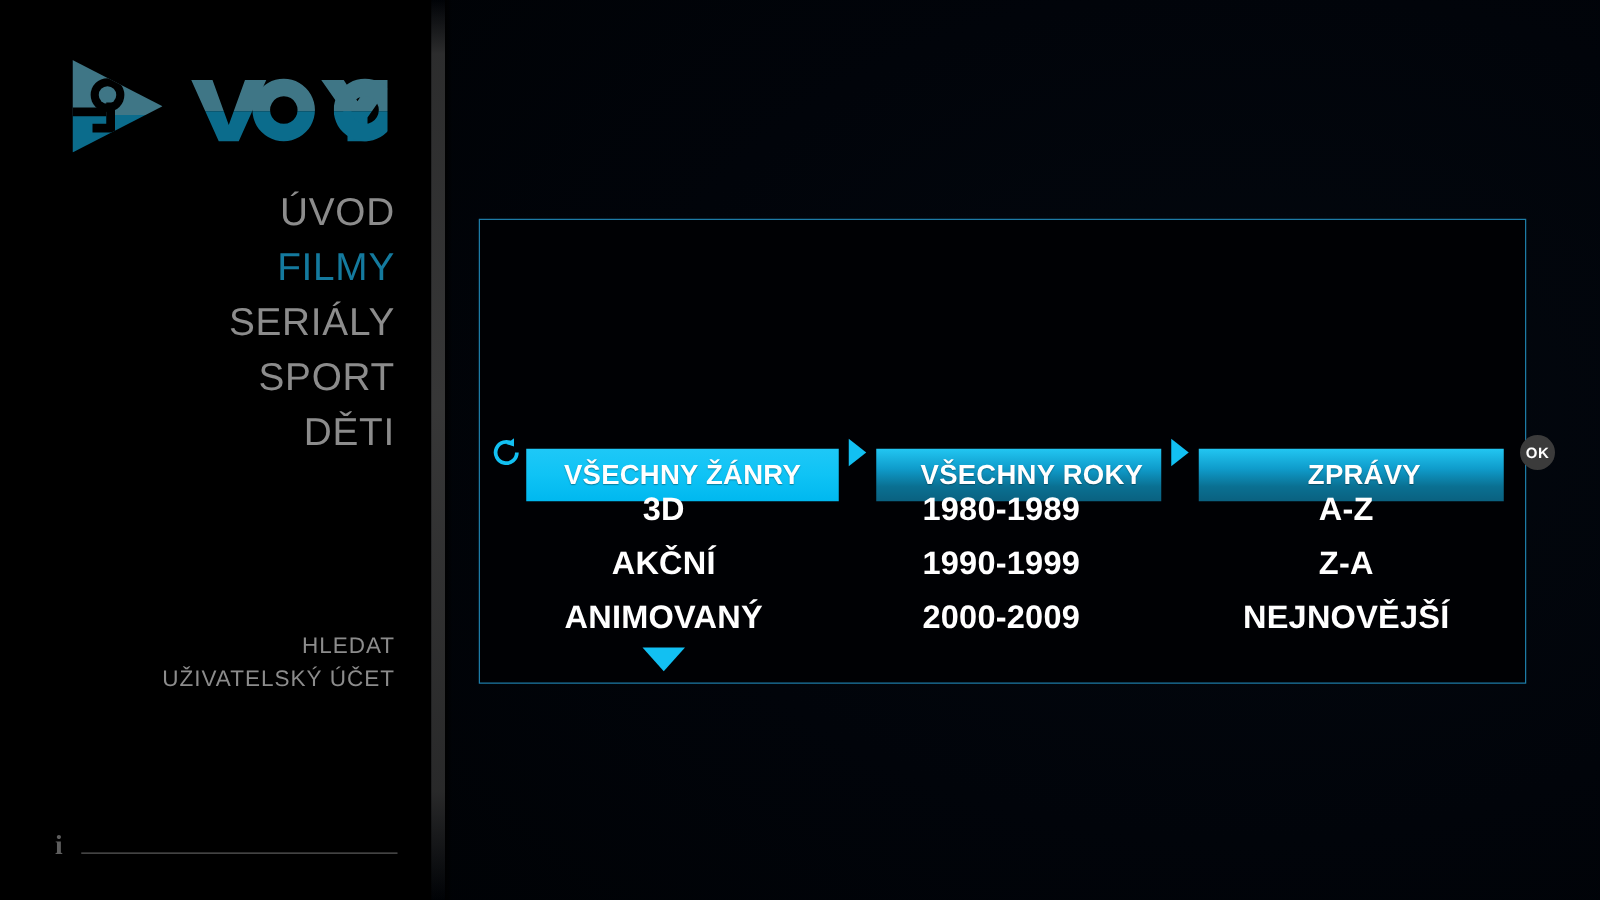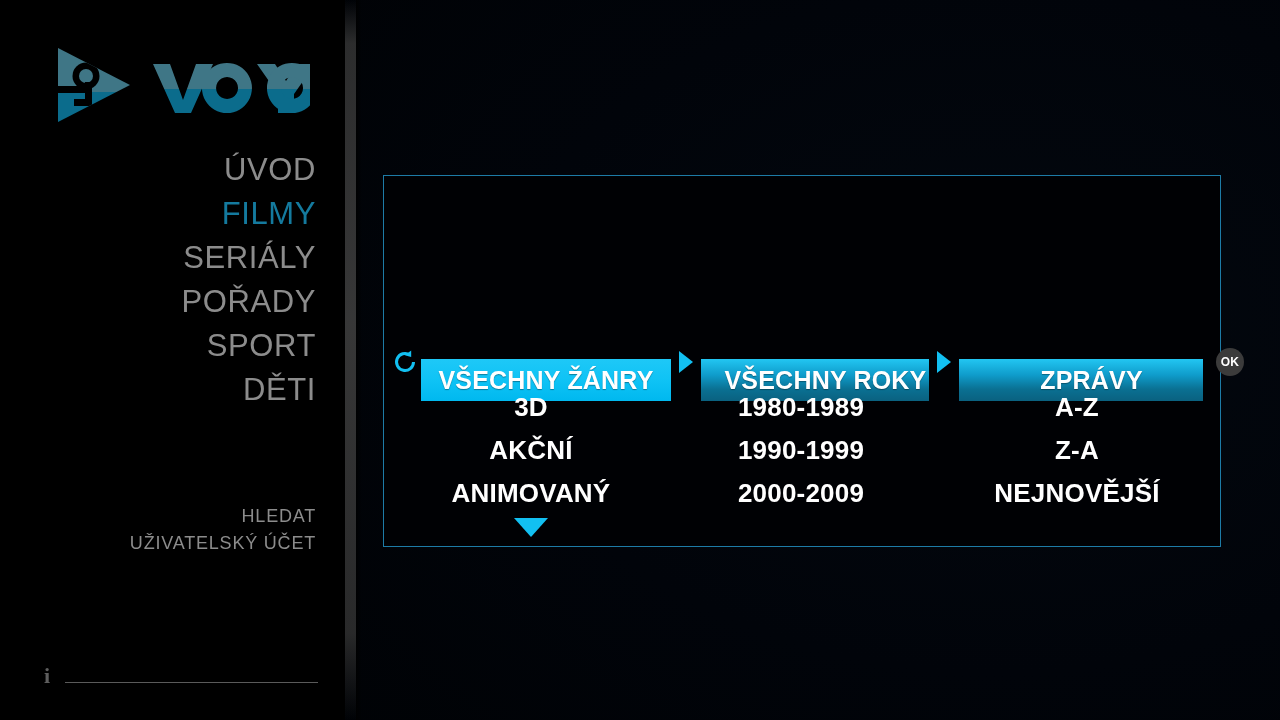--- a/index.html
+++ b/index.html
@@ -157,21 +157,21 @@
   }
 
   .filter-chip {
     height: 42px;
     display: flex;
     align-items: center;
     justify-content: center;
     box-sizing: border-box;
     padding: 0 10px;
     color: #ffffff;
-    font-size: 25px;
+    font-size: 22px;
     font-weight: 700;
     letter-spacing: 0.2px;
     white-space: nowrap;
     text-shadow: 0 1px 1px rgba(0,0,0,0.35);
     margin-top: 36px;
   }
   .chip-bright {
     background: linear-gradient(to bottom, #1ec8f7 0%, #0fc3f5 50%, #00b8ef 100%);
   }
   .chip-dim {
@@ -294,21 +294,20 @@
             </g>
           </g>
         </g>
       </svg>
     </div>
 
     <nav id="main-nav">
       <div class="nav-item">ÚVOD</div>
       <div class="nav-item active">FILMY</div>
       <div class="nav-item">SERIÁLY</div>
-      <div class="nav-item">POŘADY</div>
       <div class="nav-item">SPORT</div>
       <div class="nav-item">DĚTI</div>
     </nav>
 
     <nav id="sub-nav">
       <div class="subnav-item">HLEDAT</div>
       <div class="subnav-item">UŽIVATELSKÝ ÚČET</div>
     </nav>
 
     <div id="info-bar">

